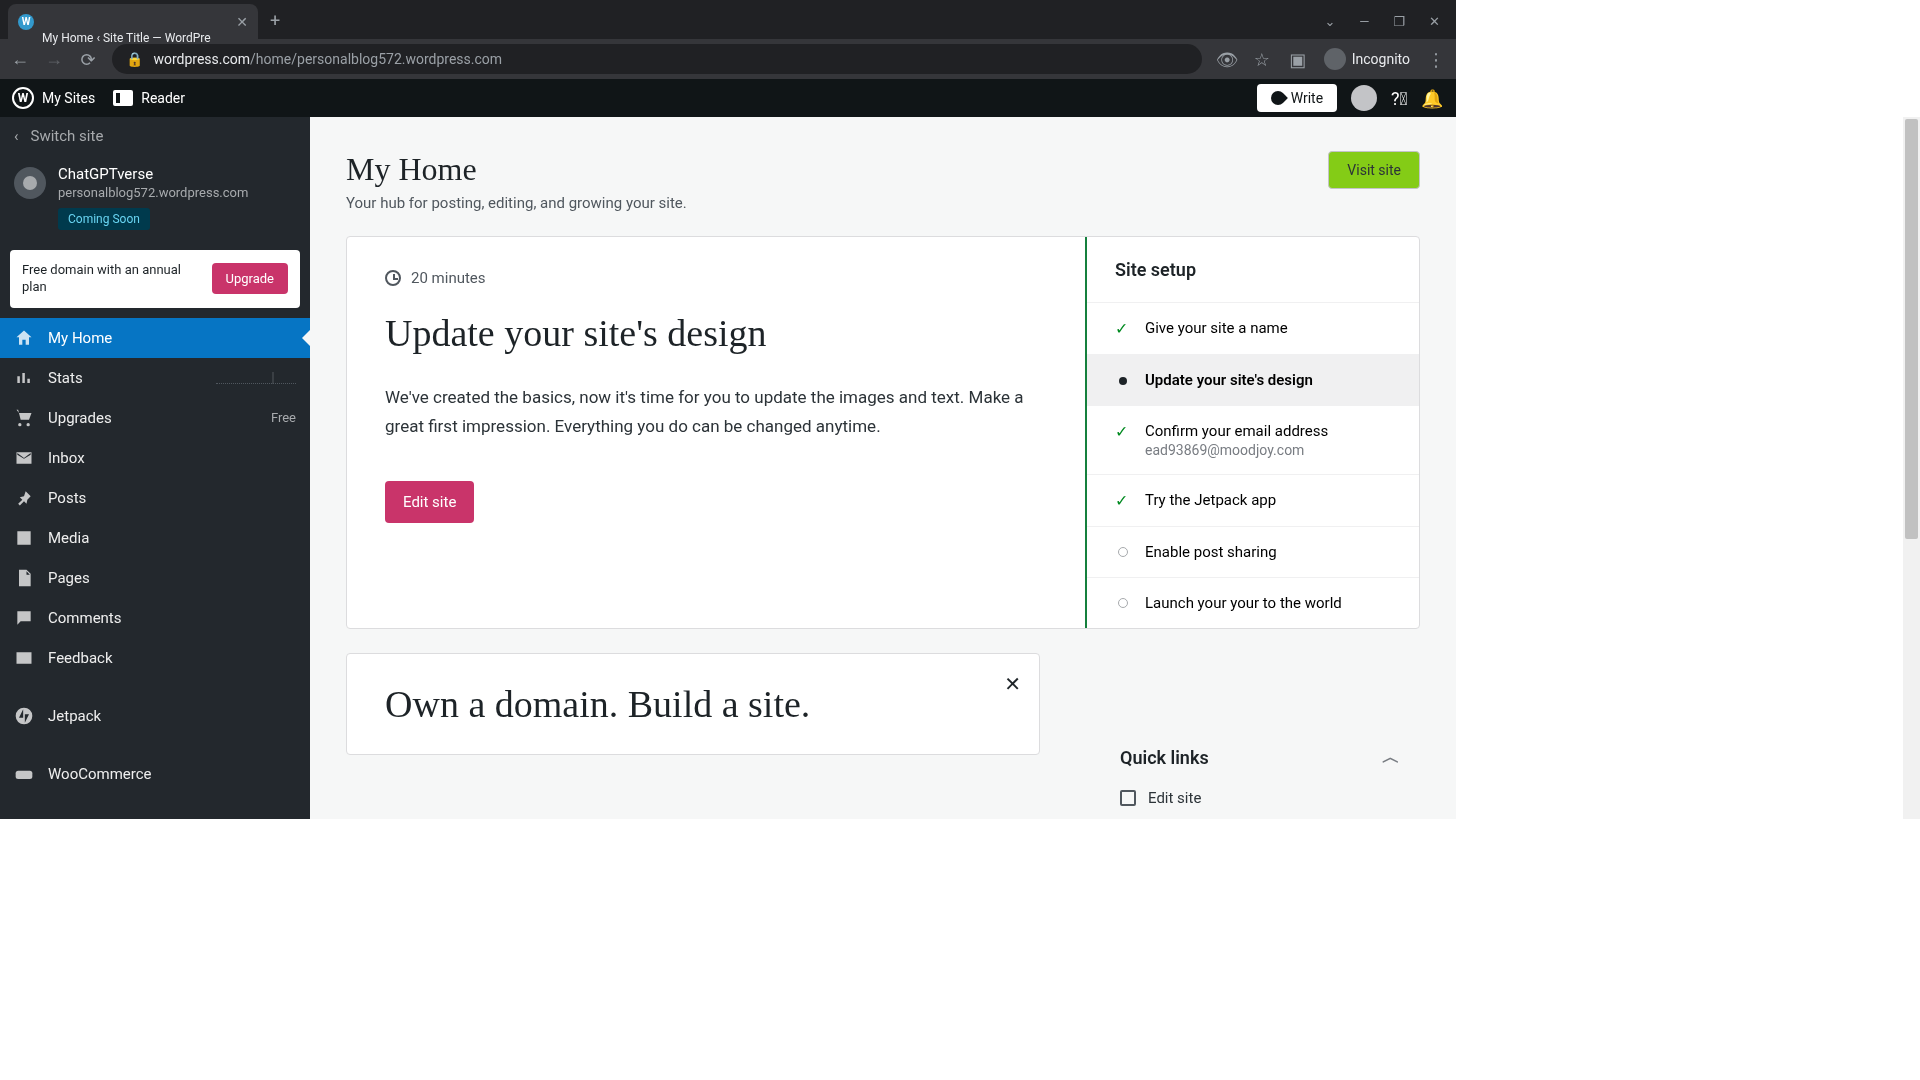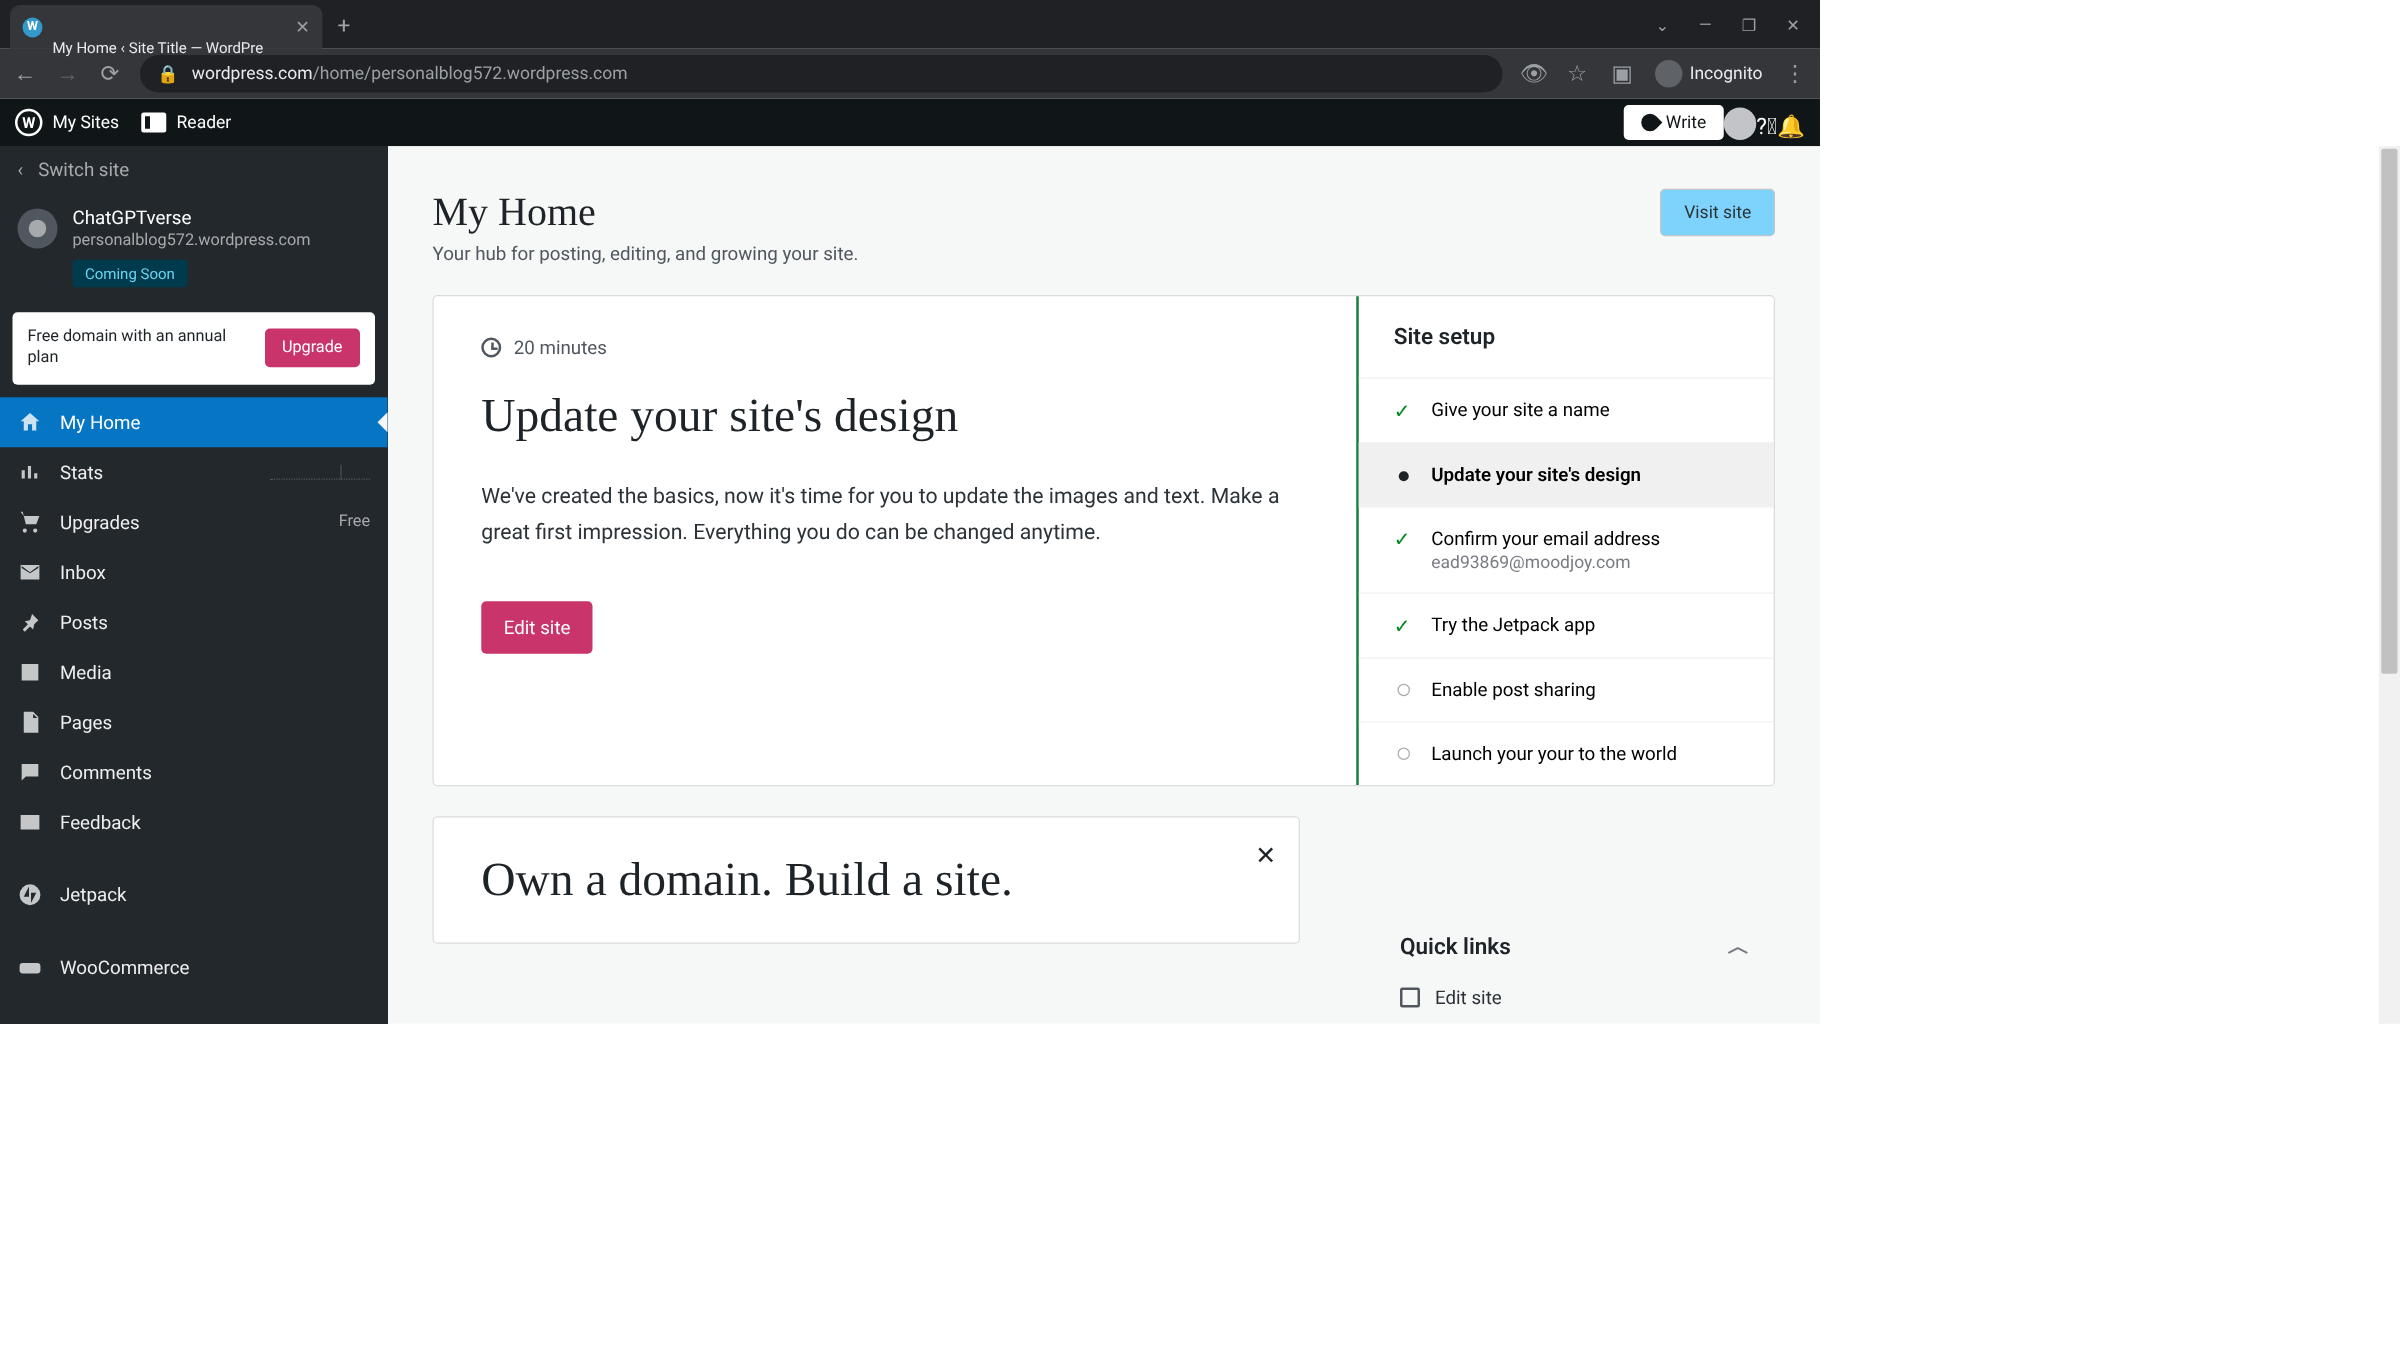--- a/index.html
+++ b/index.html
@@ -24,21 +24,21 @@
 .incognito { display: flex; align-items: center; gap: 6px; font-size: 14px; }
 .incog-icon { width: 22px; height: 22px; background: #5f6368; border-radius: 50%; }
 
 
 .wp-bar { background: #101517; height: 38px; display: flex; align-items: center; padding: 0 12px; color: #fff; }
 .wp-bar-left { display: flex; align-items: center; gap: 18px; }
 .wp-logo { width: 22px; height: 22px; border: 2px solid #fff; border-radius: 50%; display: flex; align-items: center; justify-content: center; font-size: 12px; font-weight: bold; }
 .wp-bar-item { display: flex; align-items: center; gap: 8px; font-size: 14px; cursor: pointer; }
 .reader-icon { width: 20px; height: 16px; background: #fff; border-radius: 2px; position: relative; }
 .reader-icon::before { content: ''; position: absolute; left: 3px; top: 3px; width: 4px; height: 10px; background: #101517; }
-.wp-bar-right { margin-left: auto; display: flex; align-items: flex-end; }
+.wp-bar-right { margin-left: auto; display: flex; align-items: center; gap: 14px; }
 .write-btn { background: #fff; color: #101517; padding: 6px 14px; border-radius: 4px; display: flex; align-items: center; gap: 6px; font-size: 14px; cursor: pointer; }
 .leaf-icon { width: 14px; height: 14px; background: #101517; border-radius: 50% 0 50% 50%; transform: rotate(45deg); }
 .avatar-circle { width: 26px; height: 26px; background: #c3c4c7; border-radius: 50%; cursor: pointer; }
 .help-icon, .bell-icon { color: #fff; font-size: 18px; cursor: pointer; }
 
 
 .app { display: flex; height: calc(819px - 39px - 40px - 38px); }
 
 
 .sidebar { width: 310px; background: #23282d; color: #eee; overflow-y: auto; flex-shrink: 0; }
@@ -61,21 +61,21 @@
 .nav-badge { margin-left: auto; font-size: 13px; color: #a7aaad; }
 .nav-spark { margin-left: auto; width: 80px; height: 12px; background: linear-gradient(90deg, transparent 0%, transparent 70%, #3a3f44 70%, #3a3f44 72%, transparent 72%); border-bottom: 1px dotted #50575e; }
 .nav-sep { height: 18px; }
 
 
 .main { flex: 1; background: #f6f7f7; overflow-y: auto; padding: 34px 36px; }
 .main-header { display: flex; align-items: flex-start; margin-bottom: 24px; }
 .main-title-block { flex: 1; }
 .main-title { font-family: Georgia, serif; font-size: 32px; color: #1d2327; font-weight: normal; margin-bottom: 6px; }
 .main-sub { font-size: 15px; color: #50575e; }
-.visit-btn { border: 1px solid #c3c4c7; background: #7dd3fc; padding: 10px 18px; border-radius: 4px; font-size: 14px; color: #2c3338; cursor: pointer; }
+.visit-btn { border: 1px solid #c3c4c7; background: #84cc16; padding: 10px 18px; border-radius: 4px; font-size: 14px; color: #2c3338; cursor: pointer; }
 
 .panels { display: flex; gap: 0; border: 1px solid #dcdcde; border-radius: 4px; background: #fff; }
 .panel-left { flex: 1; padding: 32px 38px; }
 .time-row { display: flex; align-items: center; gap: 10px; color: #50575e; font-size: 15px; margin-bottom: 24px; }
 .clock-icon { width: 16px; height: 16px; border: 2px solid #50575e; border-radius: 50%; position: relative; }
 .clock-icon::before { content: ''; position: absolute; left: 6px; top: 2px; width: 2px; height: 5px; background: #50575e; }
 .clock-icon::after { content: ''; position: absolute; left: 6px; top: 6px; width: 5px; height: 2px; background: #50575e; }
 .task-title { font-family: Georgia, serif; font-size: 38px; color: #1d2327; font-weight: normal; margin-bottom: 28px; }
 .task-desc { font-size: 17px; color: #2c3338; line-height: 1.7; margin-bottom: 40px; }
 .edit-btn { background: #c9346a; color: #fff; padding: 12px 18px; border-radius: 4px; font-size: 15px; cursor: pointer; display: inline-block; }

